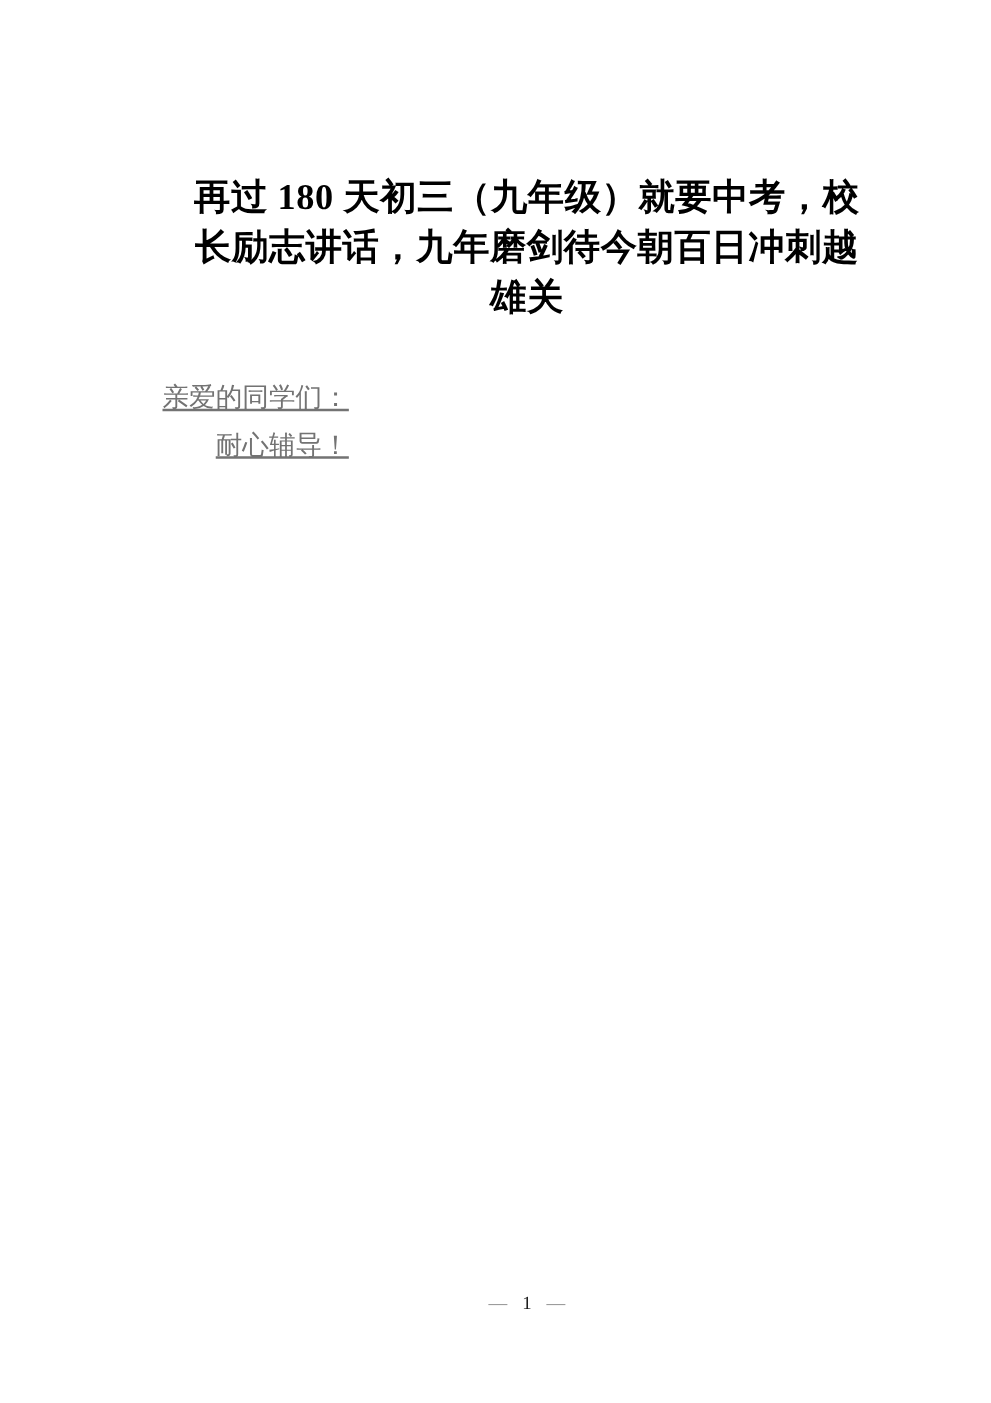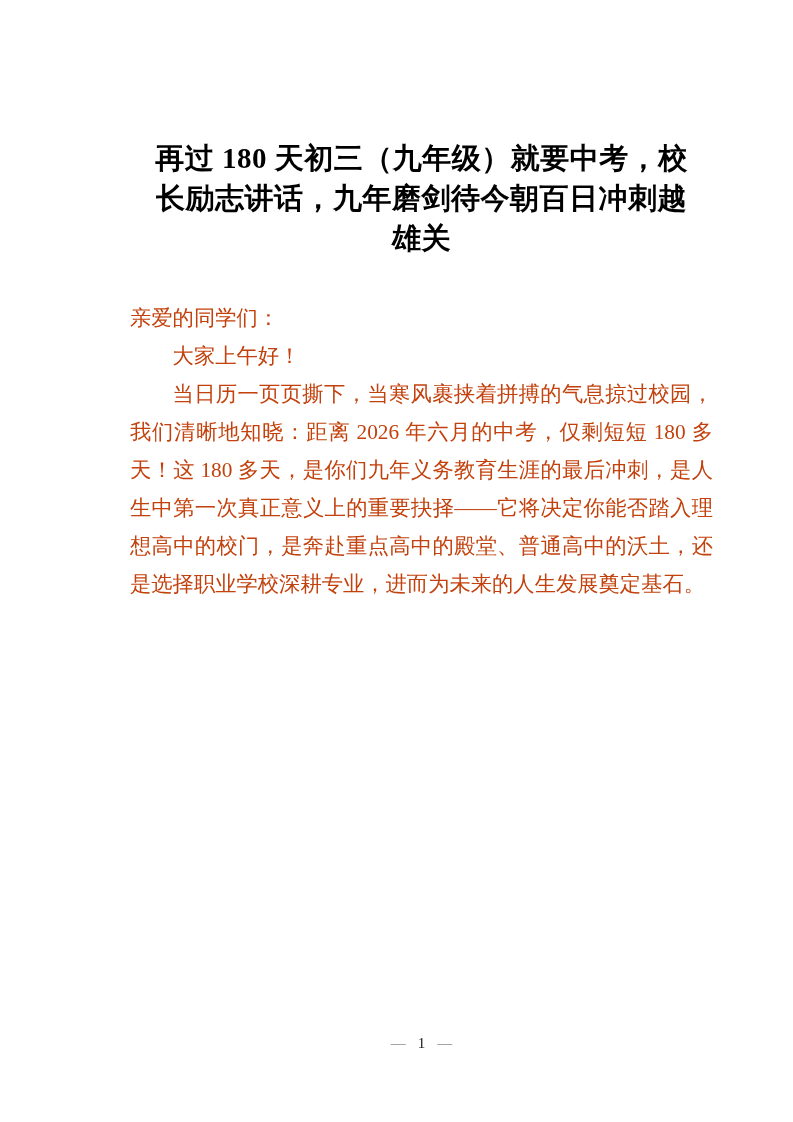--- a/index.html
+++ b/index.html
@@ -32,21 +32,22 @@
   }
   .doc-body {
     position: absolute;
     top: 299px;
     left: 105px;
     width: 583px;
     font-size: 21.3px;
     line-height: 38px;
     text-align: justify;
     text-justify: inter-ideograph;
-    color: #c2410c;
+    color: #737373;
+    text-decoration: underline;
   }
   .doc-body p {
     margin: 0;
     padding: 0;
   }
   .doc-body p.indent {
     text-indent: 2em;
   }
   .page-footer {
     position: absolute;
@@ -69,21 +70,20 @@
 </style>
 </head>
 <body>
 
 <div class="page">
 
   <h1 class="doc-title">再过 180 天初三（九年级）就要中考，校长励志讲话，九年磨剑待今朝百日冲刺越雄关</h1>
 
   <div class="doc-body">
     <p>亲爱的同学们：</p>
-    <p class="indent">大家上午好！</p>
-    <p class="indent">当日历一页页撕下，当寒风裹挟着拼搏的气息掠过校园，我们清晰地知晓：距离 2026 年六月的中考，仅剩短短 180 多天！这 180 多天，是你们九年义务教育生涯的最后冲刺，是人生中第一次真正意义上的重要抉择——它将决定你能否踏入理想高中的校门，是奔赴重点高中的殿堂、普通高中的沃土，还是选择职业学校深耕专业，进而为未来的人生发展奠定基石。</p>
+    <p class="indent">耐心辅导！</p>
   </div>
 
   <div class="page-footer">
     <span class="dash">—</span><span class="pagenum">1</span><span class="dash">—</span>
   </div>
 
 </div>
 
 </body></html>

